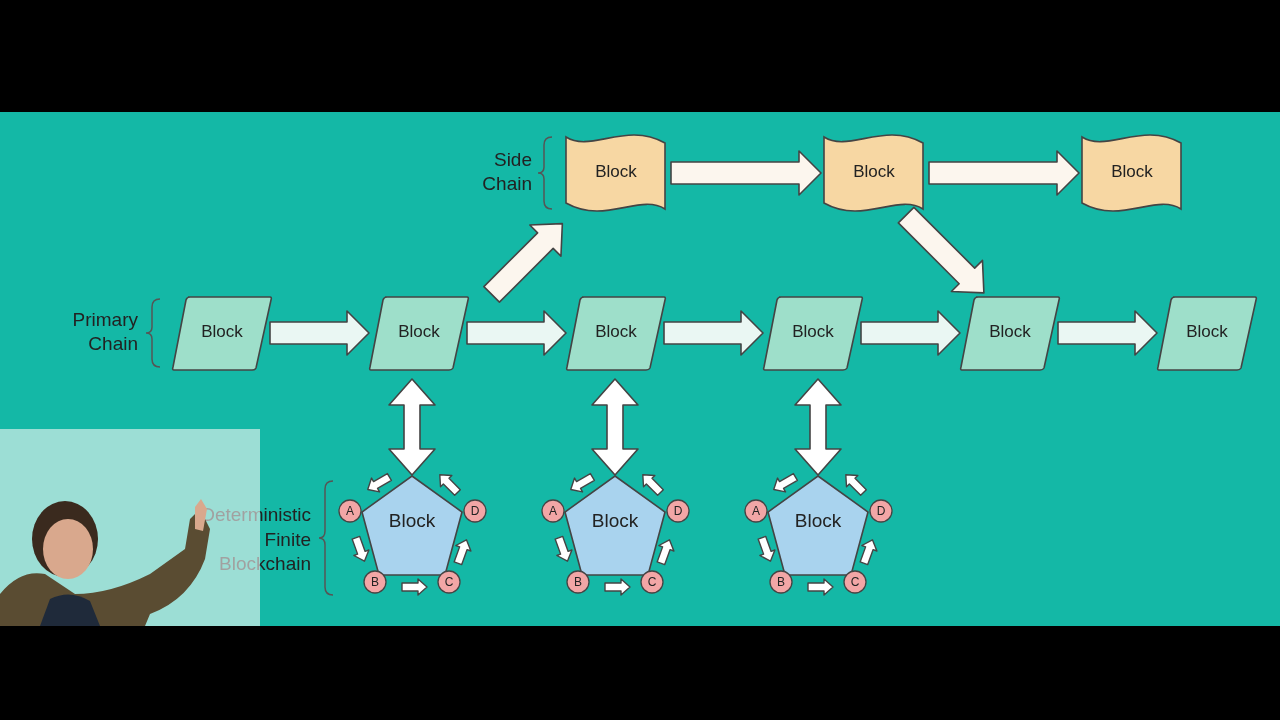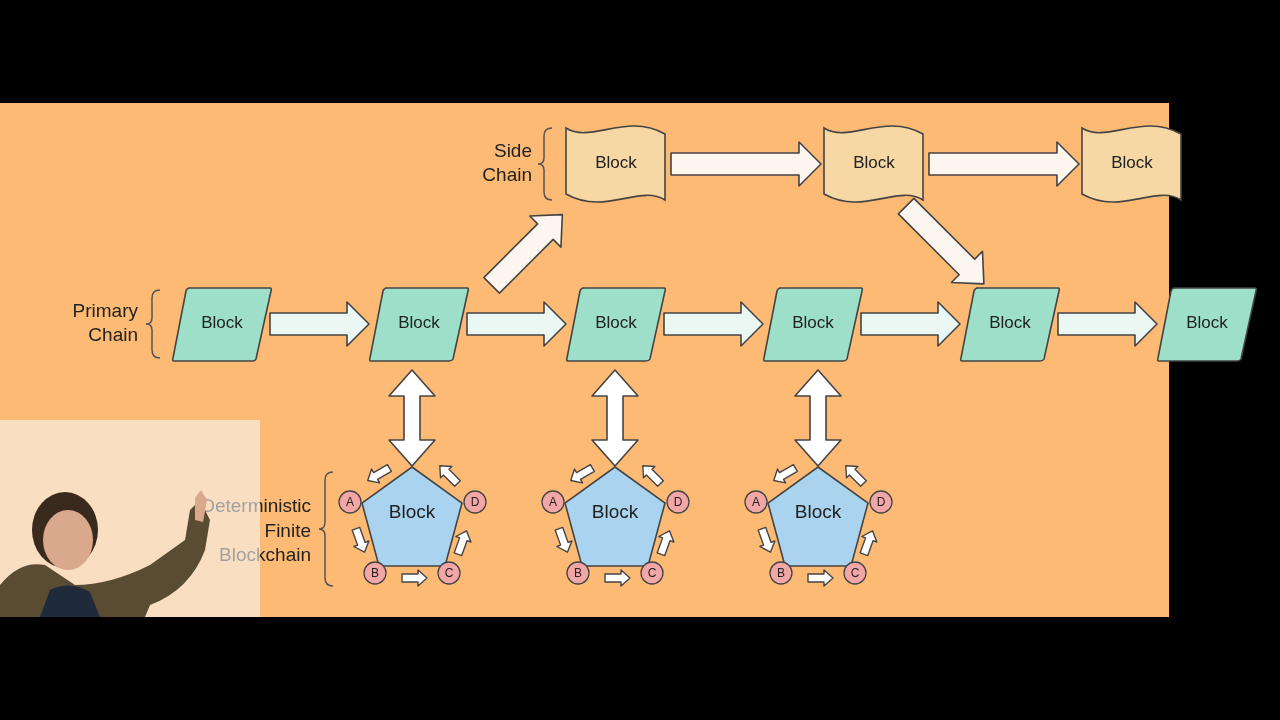--- a/index.html
+++ b/index.html
@@ -1,17 +1,17 @@
 <!DOCTYPE html>
 <html><head>
 <meta charset="utf-8">
 <style>
   html,body{margin:0;padding:0;background:#000;}
   body{width:1280px;height:720px;position:relative;overflow:hidden;font-family:"Liberation Sans",sans-serif;}
-  #slide{position:absolute;left:0;top:103px;width:1169px;height:514px;background:#fdba74;}
+  #slide{position:absolute;left:0;top:112px;width:1280px;height:514px;background:#14b8a6;}
   svg{position:absolute;left:0;top:0;}
   .lbl{font-family:"Liberation Sans",sans-serif;fill:#222;}
 </style>
 </head>
 <body>
 
 <div id="slide">
 <svg id="diag" width="1280" height="514" viewBox="0 103 1280 514">
   <defs></defs>
 

